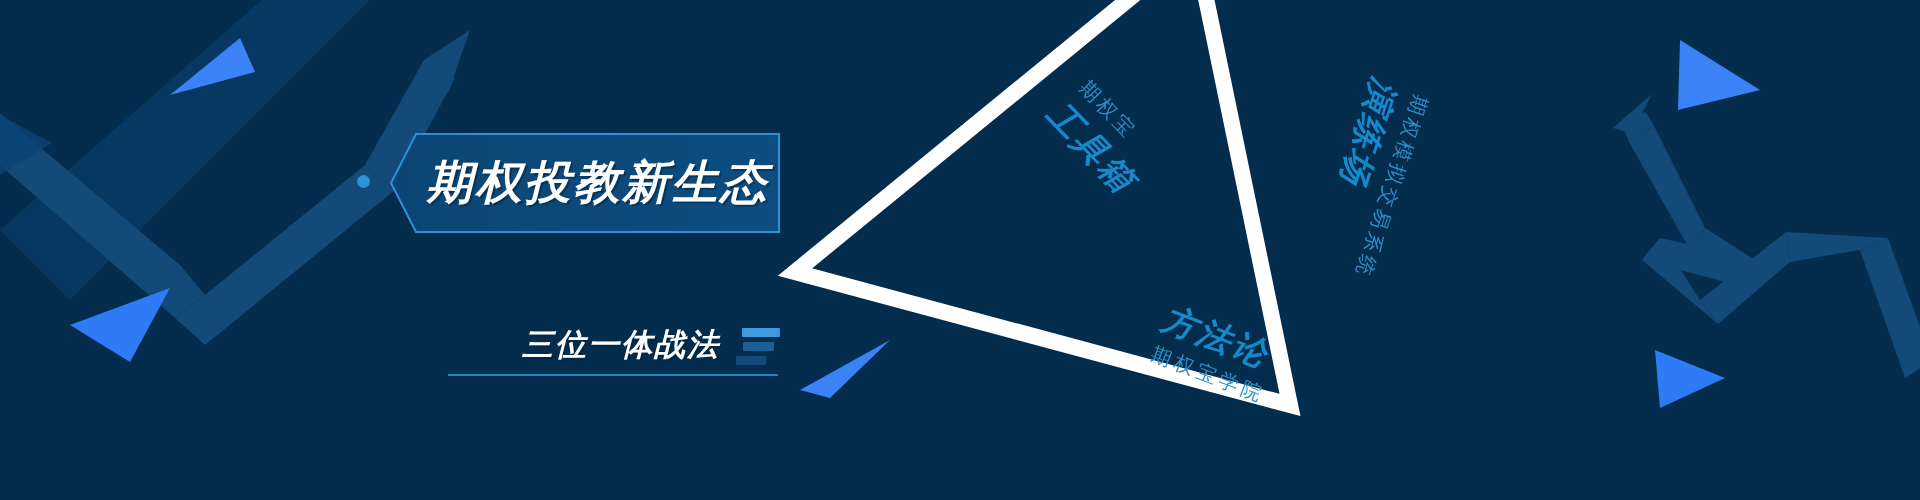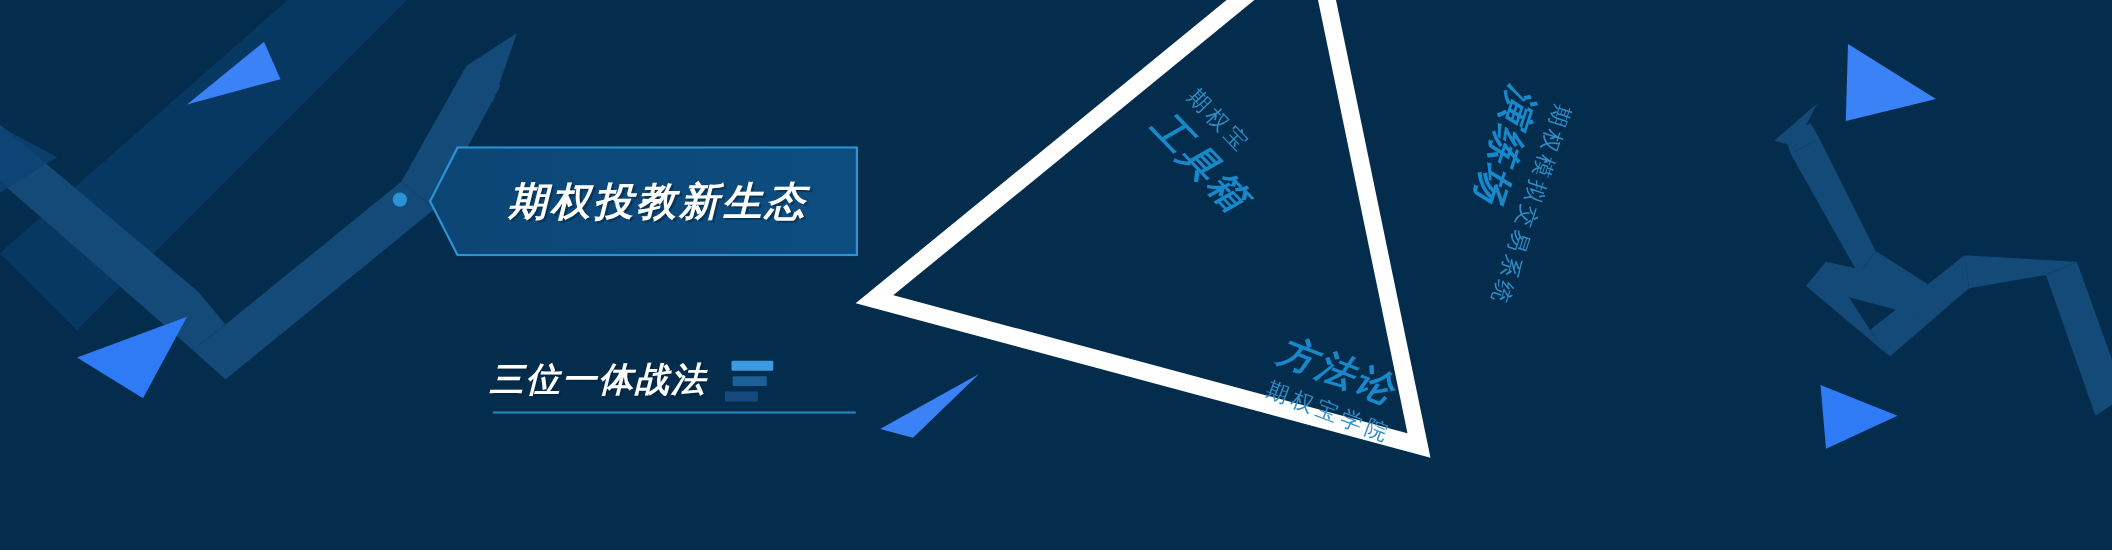--- a/index.html
+++ b/index.html
@@ -45,21 +45,21 @@
   .title-text {
     position: absolute;
     left: 0;
     top: 0;
     width: 100%;
     height: 100%;
     display: flex;
     align-items: center;
     justify-content: center;
     padding-left: 26px;
-    font-size: 36px;
+    font-size: 46px;
     font-weight: 800;
     font-style: italic;
     letter-spacing: 3px;
     color: #ffffff;
     white-space: nowrap;
     text-shadow: 2px 2px 0 rgba(3,30,52,.45);
   }
   .title-dot {
     position: absolute;
     left: 357px;
@@ -72,21 +72,21 @@
 
   
   .subtitle-row {
     position: absolute;
     left: 445px;
     top: 322px;
     width: 335px;
     height: 46px;
     display: flex;
     align-items: center;
-    justify-content: flex-start;
+    justify-content: flex-end;
     gap: 16px;
   }
   .subtitle-text {
     font-size: 31px;
     font-weight: 800;
     font-style: italic;
     letter-spacing: 2px;
     color: #ffffff;
     white-space: nowrap;
     text-shadow: 2px 2px 0 rgba(3,30,52,.4);

